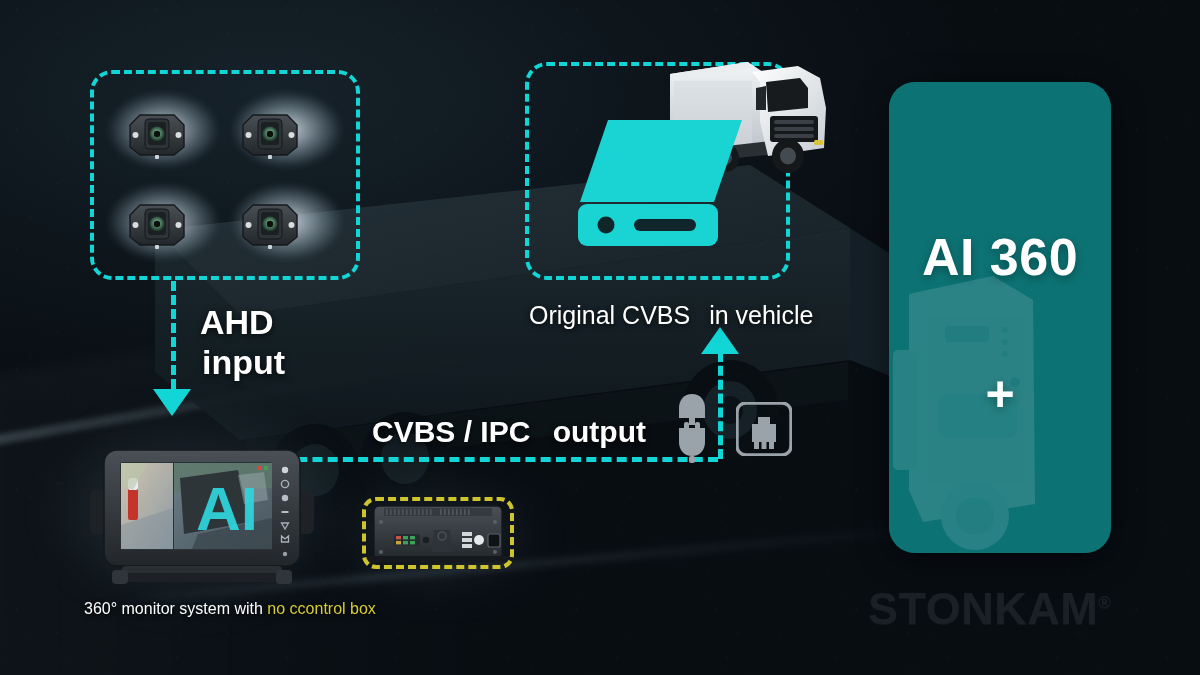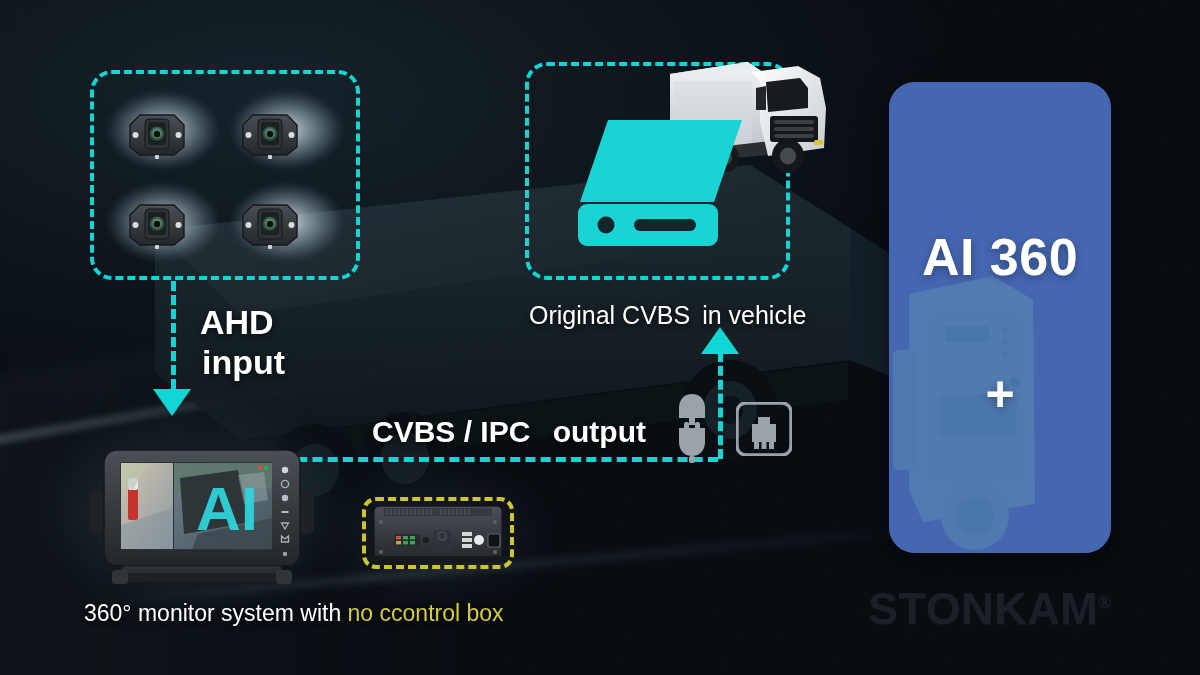--- a/index.html
+++ b/index.html
@@ -97,31 +97,31 @@
   }
   .lbl .hi span{position:relative;z-index:2;}
   #lbl-ahd{left:196px;top:303px;font-size:34px;font-weight:bold;line-height:1.12;
     text-shadow:0 2px 6px rgba(0,0,0,.75);}
   #lbl-ahd .row2{display:block;padding-left:6px;}
   #lbl-cvbs{left:368px;top:415px;font-size:30px;font-weight:bold;
     text-shadow:0 2px 6px rgba(0,0,0,.75);}
   #lbl-mdvr{left:525px;top:301px;font-size:25px;font-weight:normal;
     text-shadow:0 2px 6px rgba(0,0,0,.8);}
   #caption{
-    left:84px;top:600px;font-size:23px;font-weight:normal;
+    left:84px;top:600px;font-size:16px;font-weight:normal;
     text-shadow:0 2px 5px rgba(0,0,0,.85);
   }
   #caption .yellow{color:#d8cc33;}
   
   .conn{position:absolute;}
   
   #panel{
     position:absolute;left:889px;top:82px;width:222px;height:471px;
     border-radius:26px;overflow:hidden;
-    background:#8b5cf6;
+    background:#0f766e;
     box-shadow:0 8px 34px rgba(0,0,0,.45);
   }
   #panel .ptruck{position:absolute;left:-6px;top:172px;width:236px;height:300px;opacity:.30;}
   #panel .tint{position:absolute;inset:0;background:rgba(13,112,120,.55);}
   #panel .ptxt{
     position:absolute;left:0;right:0;text-align:center;color:#fff;font-weight:bold;
     text-shadow:0 3px 8px rgba(0,0,0,.30);
   }
   #panel .t1{top:145px;font-size:52px;letter-spacing:.5px;}
   #panel .t2{top:283px;font-size:50px;}
@@ -305,21 +305,21 @@
     <span class="row2">input</span>
   </div>
 
   <div class="lbl" id="lbl-cvbs">
     <span class="hi"><span>CVBS / IPC</span></span>
     <span style="margin-left:10px;">output</span>
   </div>
 
   <div class="lbl" id="lbl-mdvr">
     <span class="hi"><span>Original CVBS</span></span>
-    <span style="margin-left:1px;">in vehicle</span>
+    <span style="margin-left:8px;">in vehicle</span>
   </div>
 
   <div class="soft-glow" style="left:70px;top:430px;width:250px;height:160px;background:rgba(150,185,205,.10);"></div>
   <svg style="position:absolute;left:88px;top:430px;width:228px;height:160px;" viewBox="0 0 228 160">
     <defs>
       <linearGradient id="bezel" x1="0" y1="0" x2="0" y2="1">
         <stop offset="0" stop-color="#4b5056"></stop>
           <stop offset="1" stop-color="#22262a"></stop>
       </linearGradient>
       <linearGradient id="scr1" x1="0" y1="0" x2="1" y2="1">

